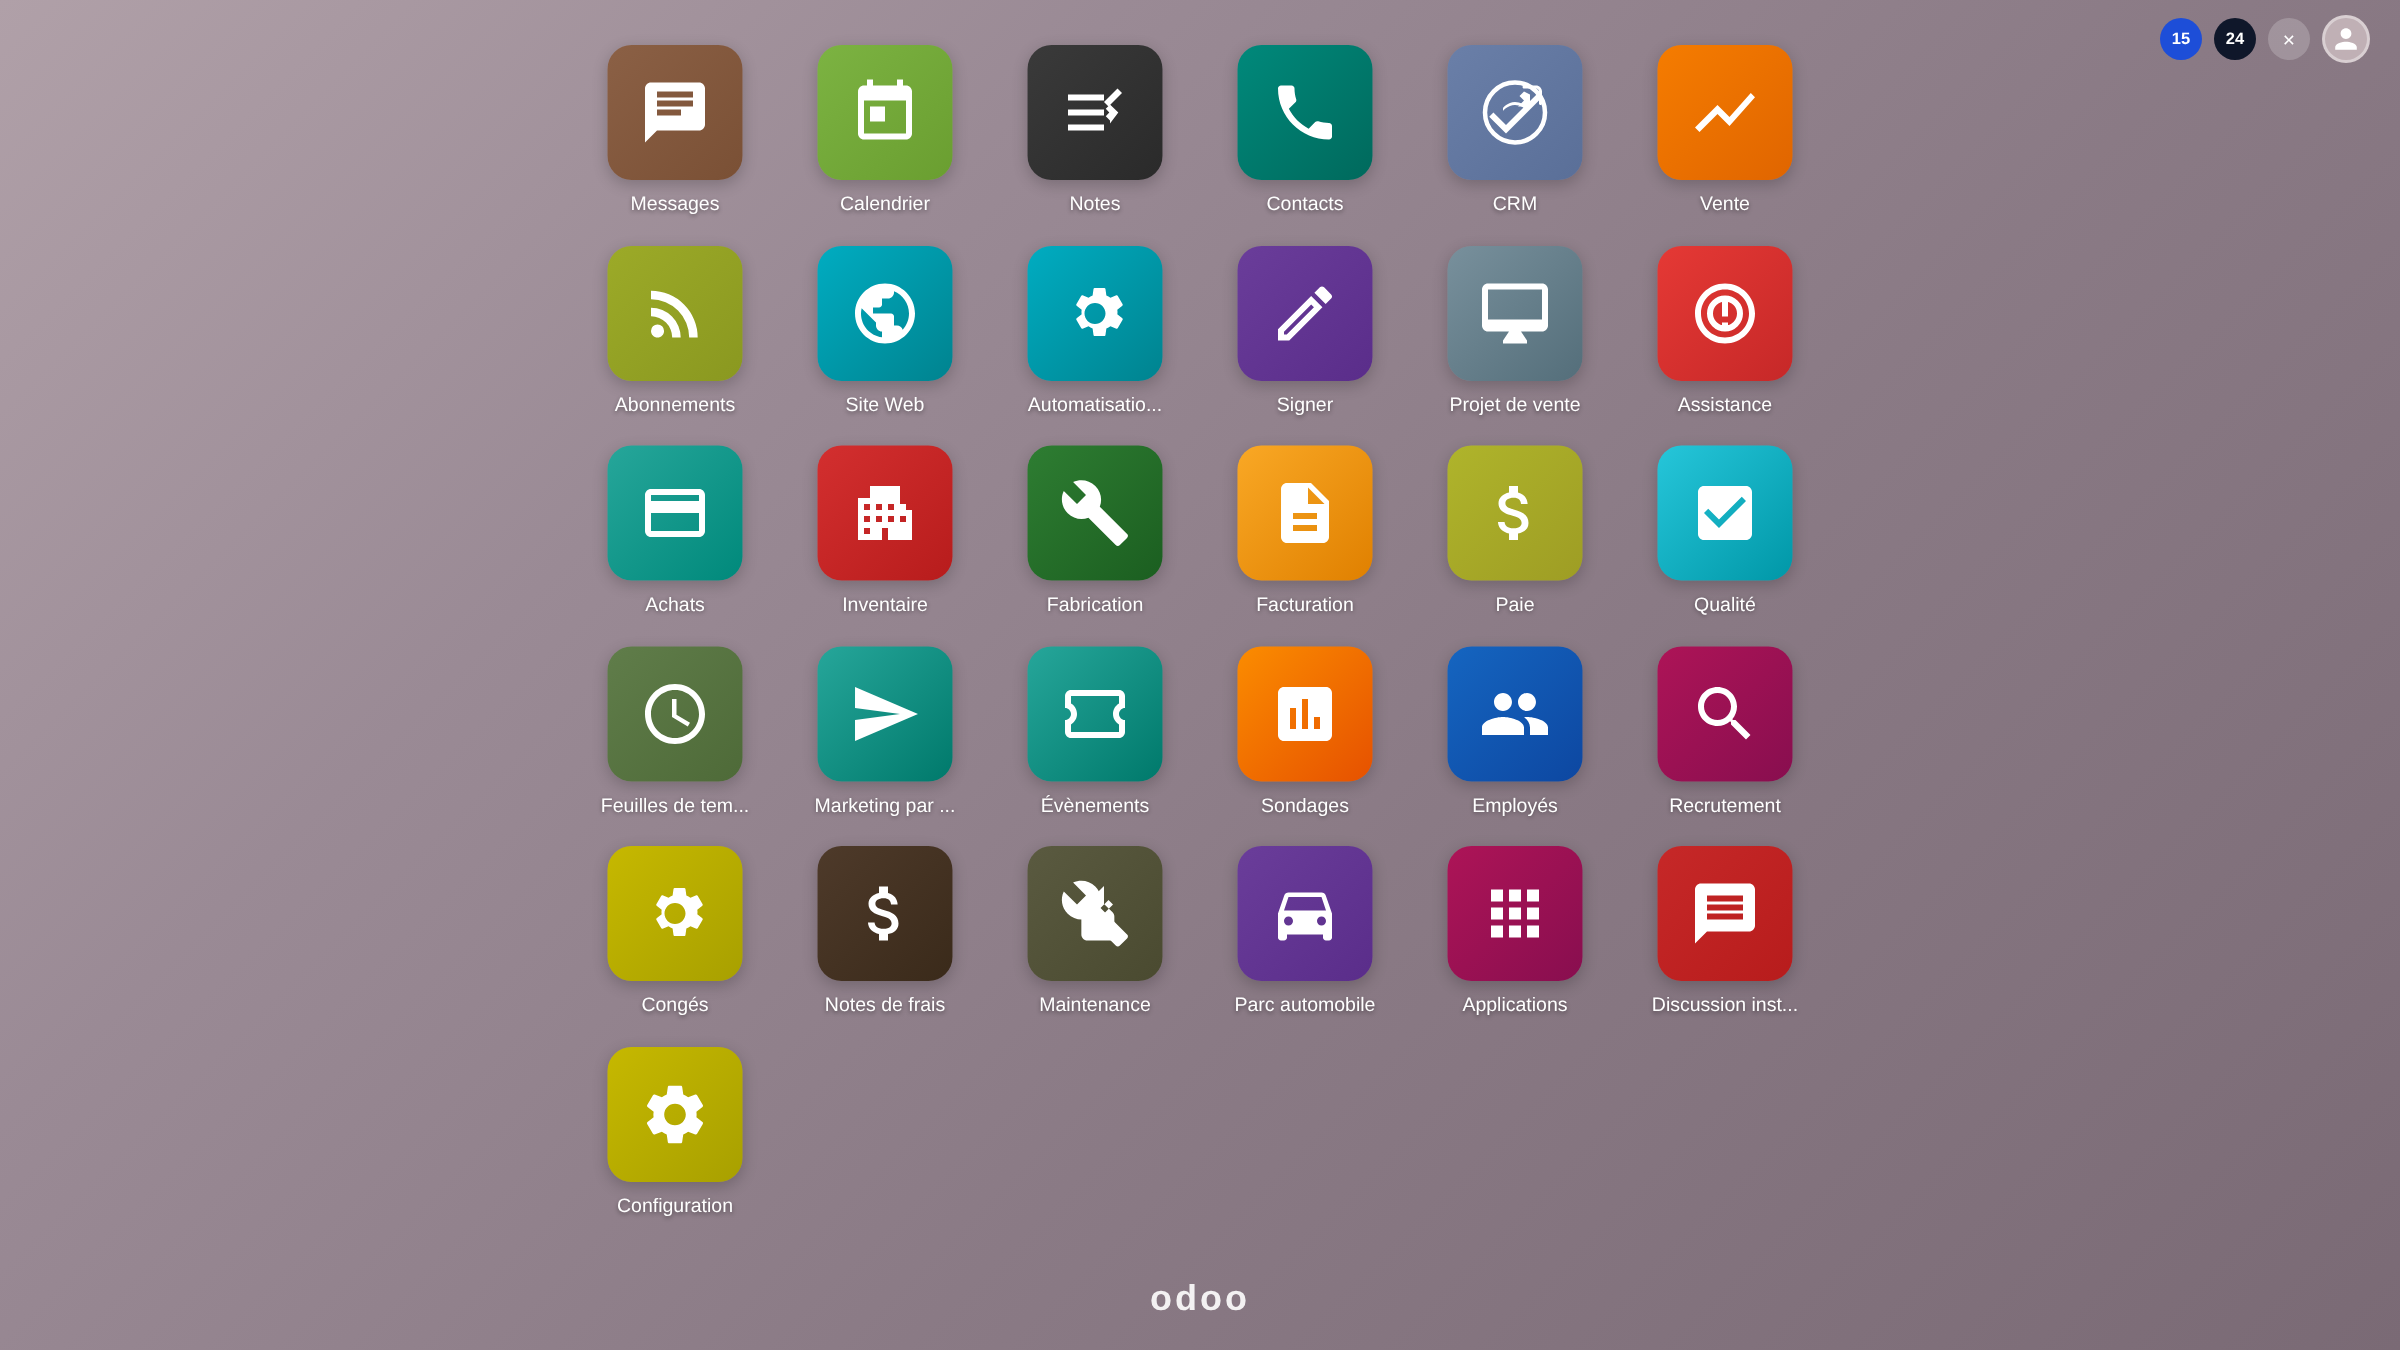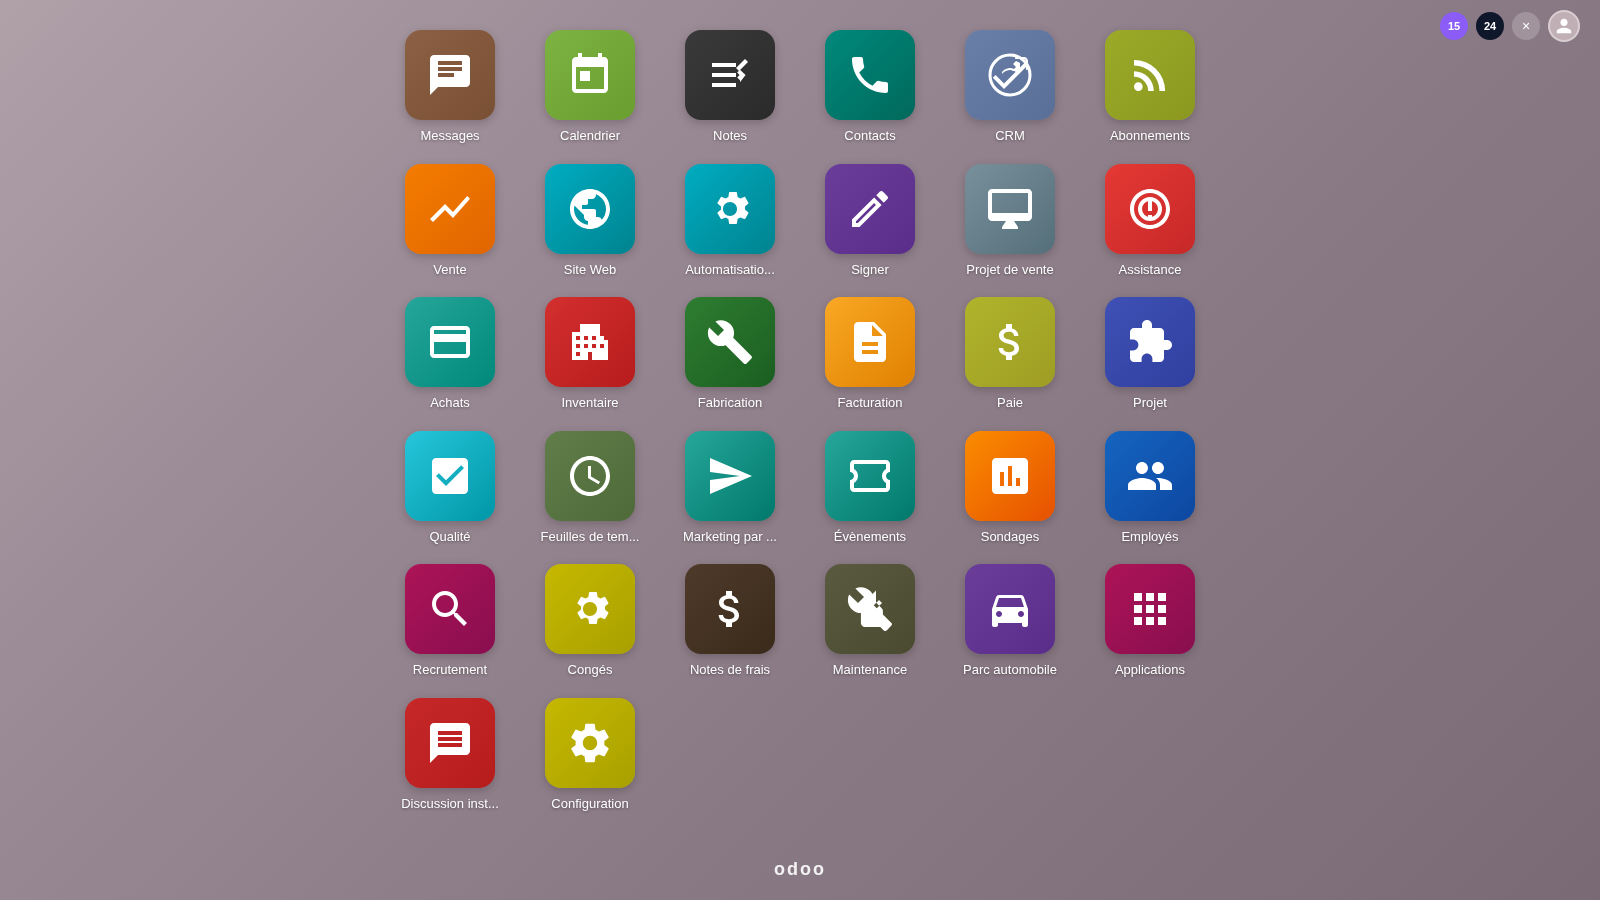--- a/index.html
+++ b/index.html
@@ -32,21 +32,21 @@
       border-radius: 50%;
       display: flex;
       align-items: center;
       justify-content: center;
       font-size: 11px;
       font-weight: bold;
       color: white;
       cursor: pointer;
       border: none;
     }
-    .badge-teal { background: #8b5cf6; }
+    .badge-teal { background: #1d4ed8; }
     .badge-blue { background: #0f172a; }
     .close-btn {
       width: 28px;
       height: 28px;
       border-radius: 50%;
       background: rgba(255,255,255,0.2);
       border: none;
       color: white;
       font-size: 14px;
       cursor: pointer;
@@ -112,21 +112,21 @@
       line-height: 1.2;
     }
 
     
     .odoo-logo {
       position: absolute;
       bottom: 20px;
       left: 50%;
       transform: translateX(-50%);
       color: white;
-      font-size: 18px;
+      font-size: 24px;
       font-weight: bold;
       letter-spacing: 2px;
       opacity: 0.9;
     }
 
     
     .bg-brown { background: linear-gradient(135deg, #8b6045, #7a5035); }
     .bg-green-cal { background: linear-gradient(135deg, #7cb342, #6a9e30); }
     .bg-dark-gray { background: linear-gradient(135deg, #3a3a3a, #2a2a2a); }
     .bg-teal { background: linear-gradient(135deg, #00897b, #00695c); }
@@ -208,34 +208,34 @@
         <svg viewBox="0 0 24 24" fill="white">
           <path d="M9 16.2L4.8 12l-1.4 1.4L9 19 21 7l-1.4-1.4L9 16.2zM15 5l-1.5 1.5L15 8l-2 2h4V6l-2-1z"></path>
           <path d="M20.5 9.5c.28 0 .5-.22.5-.5V5c0-1.1-.9-2-2-2h-4c-.28 0-.5.22-.5.5S14.72 4 15 4h4c.55 0 1 .45 1 1v4c0 .28.22.5.5.5z"></path>
           <circle cx="12" cy="12" r="10" fill="none" stroke="white" stroke-width="1.5"></circle>
           <path d="M8 10.5s1.5-2 4-2 4 2 4 2v1s-1.5-2-4-2-4 2-4 2v-1z"></path>
         </svg>
       </div>
       <div class="app-label">CRM</div>
     </div>
     <div class="app-item">
+      <div class="app-icon bg-orange">
+        <svg viewBox="0 0 24 24" fill="white">
+          <path d="M3.5 18.49l6-6.01 4 4L22 6.92l-1.41-1.41-7.09 7.97-4-4L2 16.99z"></path>
+        </svg>
+      </div>
+      <div class="app-label">Vente</div>
+    </div>
+    <div class="app-item">
       <div class="app-icon bg-yellow-green">
         <svg viewBox="0 0 24 24" fill="white">
           <path d="M6.18 15.64a2.18 2.18 0 0 1 2.18 2.18C8.36 19.01 7.38 20 6.18 20 4.98 20 4 19.01 4 17.82a2.18 2.18 0 0 1 2.18-2.18M4 4.44A15.56 15.56 0 0 1 19.56 20h-2.83A12.73 12.73 0 0 0 4 7.27V4.44m0 5.66a9.9 9.9 0 0 1 9.9 9.9h-2.83A7.07 7.07 0 0 0 4 12.93V10.1z"></path>
         </svg>
       </div>
       <div class="app-label">Abonnements</div>
-    </div>
-    <div class="app-item">
-      <div class="app-icon bg-orange">
-        <svg viewBox="0 0 24 24" fill="white">
-          <path d="M3.5 18.49l6-6.01 4 4L22 6.92l-1.41-1.41-7.09 7.97-4-4L2 16.99z"></path>
-        </svg>
-      </div>
-      <div class="app-label">Vente</div>
     </div>
     <div class="app-item">
       <div class="app-icon bg-teal2">
         <svg viewBox="0 0 24 24" fill="white">
           <path d="M12 2C6.48 2 2 6.48 2 12s4.48 10 10 10 10-4.48 10-10S17.52 2 12 2zm-1 17.93c-3.95-.49-7-3.85-7-7.93 0-.62.08-1.21.21-1.79L9 15v1c0 1.1.9 2 2 2v1.93zm6.9-2.54c-.26-.81-1-1.39-1.9-1.39h-1v-3c0-.55-.45-1-1-1H8v-2h2c.55 0 1-.45 1-1V7h2c1.1 0 2-.9 2-2v-.41c2.93 1.19 5 4.06 5 7.41 0 2.08-.8 3.97-2.1 5.39z"></path>
         </svg>
       </div>
       <div class="app-label">Site Web</div>
     </div>
     <div class="app-item">
@@ -306,28 +306,20 @@
     </div>
     <div class="app-item">
       <div class="app-icon bg-lime">
         <svg viewBox="0 0 24 24" fill="white">
           <path d="M11.8 10.9c-2.27-.59-3-1.2-3-2.15 0-1.09 1.01-1.85 2.7-1.85 1.78 0 2.44.85 2.5 2.1h2.21c-.07-1.72-1.12-3.3-3.21-3.81V3h-3v2.16c-1.94.42-3.5 1.68-3.5 3.61 0 2.31 1.91 3.46 4.7 4.13 2.5.6 3 1.48 3 2.41 0 .69-.49 1.79-2.7 1.79-2.06 0-2.87-.92-2.98-2.1h-2.2c.12 2.19 1.76 3.42 3.68 3.83V21h3v-2.15c1.95-.37 3.5-1.5 3.5-3.55 0-2.84-2.43-3.81-4.7-4.4z"></path>
         </svg>
       </div>
       <div class="app-label">Paie</div>
     </div>
     <div class="app-item">
-      <div class="app-icon bg-indigo">
-        <svg viewBox="0 0 24 24" fill="white">
-          <path d="M20.5 11H19V7c0-1.1-.9-2-2-2h-4V3.5C13 2.12 11.88 1 10.5 1S8 2.12 8 3.5V5H4c-1.1 0-1.99.9-1.99 2v3.8H3.5c1.49 0 2.7 1.21 2.7 2.7s-1.21 2.7-2.7 2.7H2V20c0 1.1.9 2 2 2h3.8v-1.5c0-1.49 1.21-2.7 2.7-2.7s2.7 1.21 2.7 2.7V22H17c1.1 0 2-.9 2-2v-4h1.5c1.38 0 2.5-1.12 2.5-2.5S21.88 11 20.5 11z"></path>
-        </svg>
-      </div>
-      <div class="app-label">Projet</div>
-    </div>
-    <div class="app-item">
       <div class="app-icon bg-teal4">
         <svg viewBox="0 0 24 24" fill="white">
           <path d="M19 3H5c-1.1 0-2 .9-2 2v14c0 1.1.9 2 2 2h14c1.1 0 2-.9 2-2V5c0-1.1-.9-2-2-2zm-9 14l-5-5 1.41-1.41L10 14.17l7.59-7.59L19 8l-9 9z"></path>
         </svg>
       </div>
       <div class="app-label">Qualité</div>
     </div>
     <div class="app-item">
       <div class="app-icon bg-dark-olive">
         <svg viewBox="0 0 24 24" fill="white">

